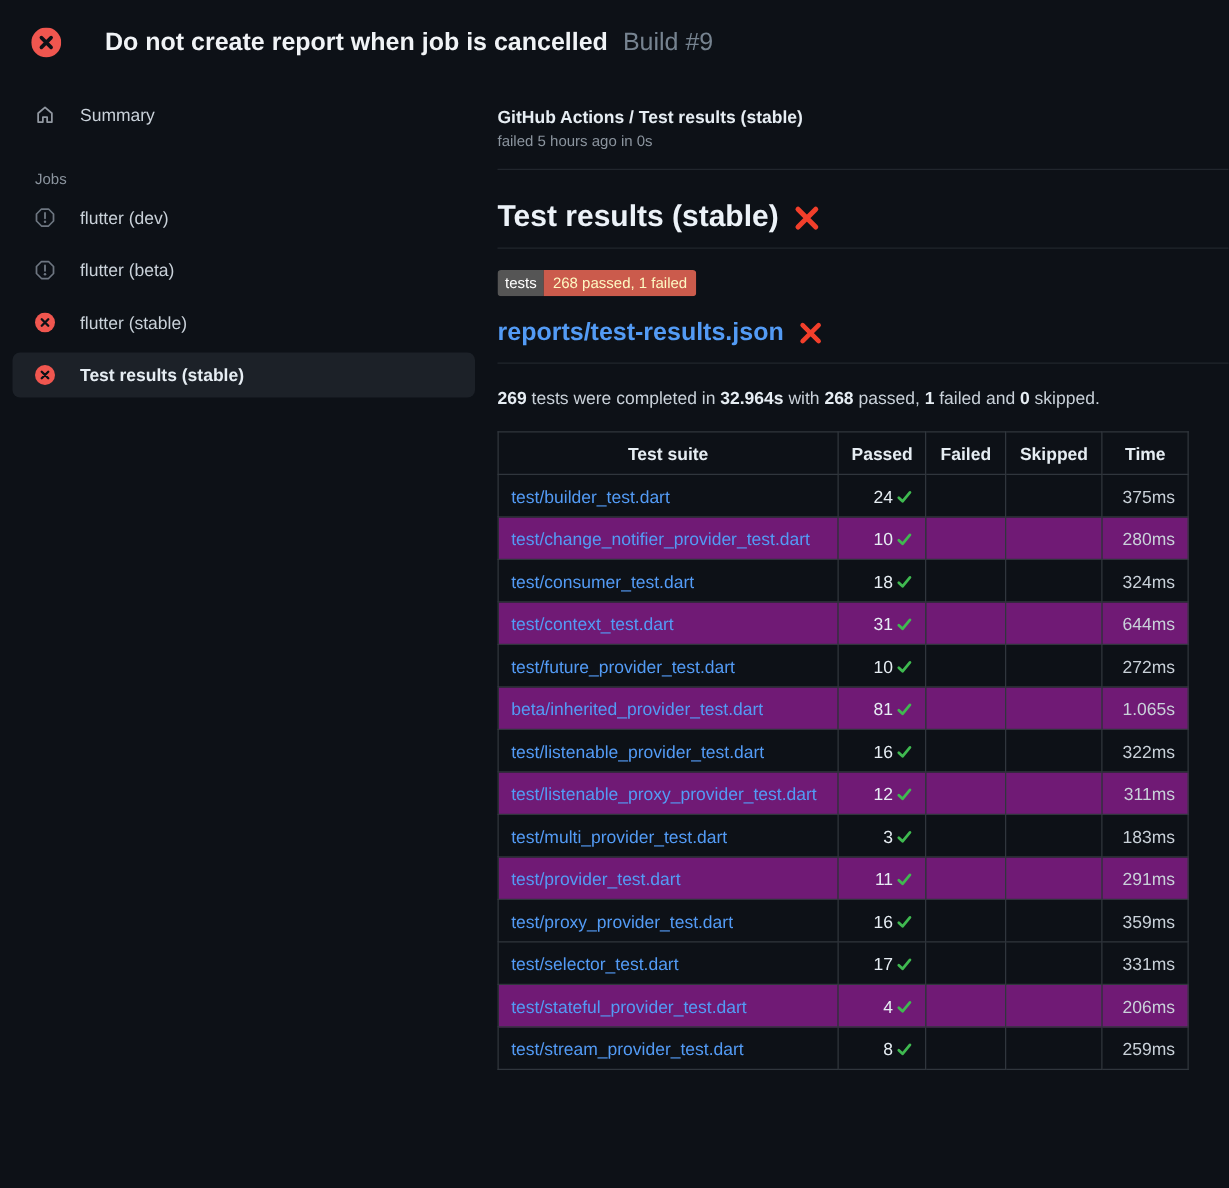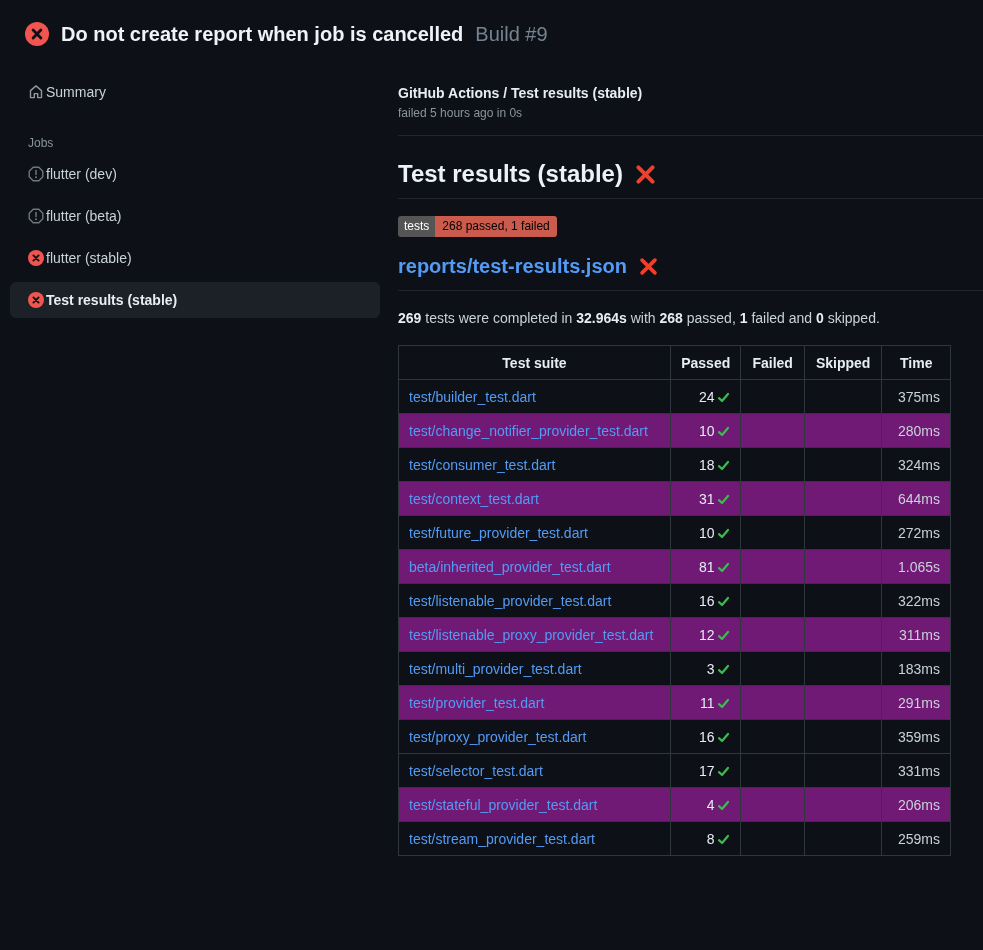--- a/index.html
+++ b/index.html
@@ -20,27 +20,27 @@
     --icon-coral:#f0564f;
     --badge-label-bg:#555555;
     --badge-value-bg:#cb5b4c;
   }
   
   .top-header{
     display:flex; align-items:center; gap:12px;
     padding:16px 0 0 25px; height:52px;
   }
   .status-circle{ flex:0 0 auto; display:block; }
-  .page-title{ font-size:20px; font-weight:bold; color:#f0f3f6; white-space:nowrap; }
+  .page-title{ font-size:20px; font-weight:bold; color:#f0f3f6; white-space:nowrap;margin-left:23px; }
   .build-number{ font-size:20px; color:#768390; font-weight:normal; }
 
   
   .sidebar{ position:absolute; left:0; top:68; width:390px; top:68px; }
   .side-item{
-    display:flex; align-items:center; gap:2px;
+    display:flex; align-items:center; gap:20px;
     padding:10px 18px; margin:0 10px; border-radius:6px;
     cursor:pointer; color:#c9d1d9;
   }
   .side-item .lbl{ font-size:14px; }
   .summary-item{ margin-top:6px; }
   .jobs-label{
     color:#8b949e; font-size:12px; padding:0 28px; margin-top:26px; margin-bottom:6px;
   }
   .job-item{ margin-top:6px; }
   .job-item.selected{ background:#1c2128; }
@@ -57,21 +57,21 @@
 
   .section-heading{
     display:flex; align-items:center; gap:12px;
     margin-top:24px; padding-bottom:10px; border-bottom:1px solid #21262d;
   }
   .section-heading .ttl{ font-size:24px; font-weight:bold; color:#ecf2f8; }
 
   .badge{ display:inline-flex; margin-top:17px; border-radius:3px; overflow:hidden;
           font-size:12px; line-height:1; }
   .badge .badge-label{ background:var(--badge-label-bg); color:#ffffff; padding:4px 6px 5px; }
-  .badge .badge-value{ background:var(--badge-value-bg); color:#000000; padding:4px 7px 5px; }
+  .badge .badge-value{ background:var(--badge-value-bg); color:#fef9c3; padding:4px 7px 5px; }
 
   .report-heading{
     display:flex; align-items:center; gap:12px;
     margin-top:18px; padding-bottom:12px; border-bottom:1px solid #21262d;
   }
   .report-heading a{ font-size:20px; font-weight:bold; color:var(--accent-link); text-decoration:none; }
 
   .summary-line{ margin-top:19px; font-size:14px; color:#c9d1d9; }
   .summary-line b{ color:#e6edf3; }
 

